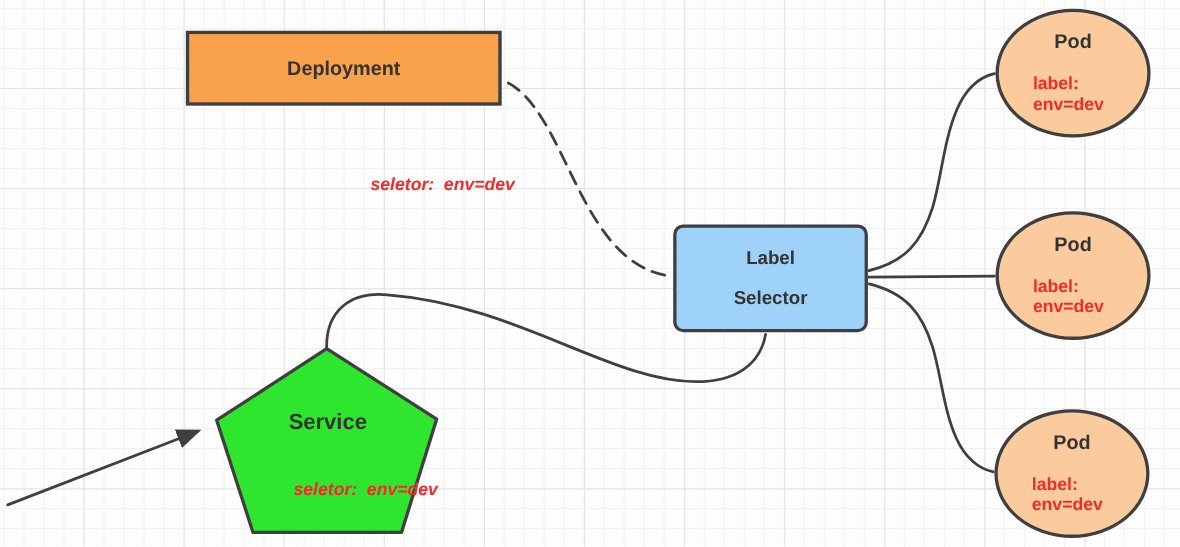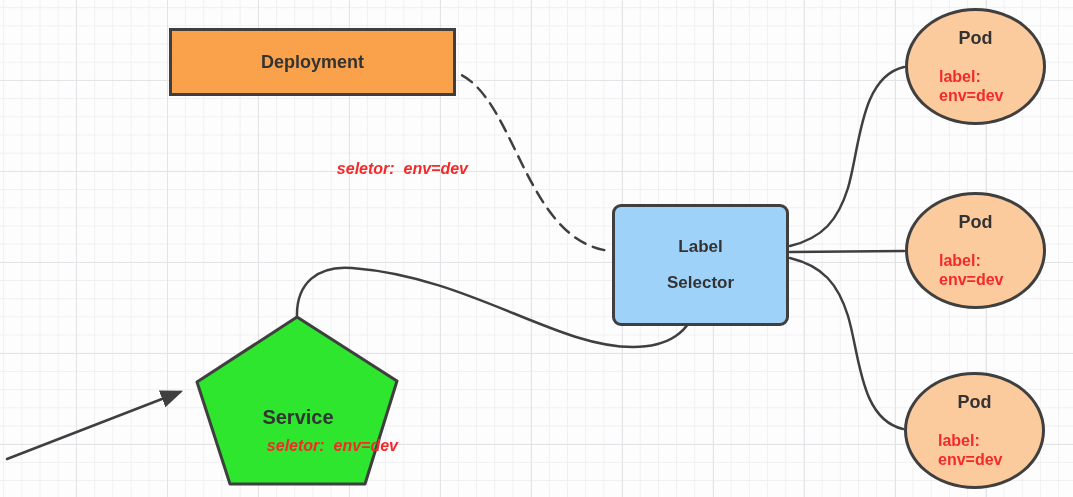--- a/index.html
+++ b/index.html
@@ -39,21 +39,21 @@
     display:flex;flex-direction:column;align-items:center;justify-content:center;
     color:var(--text-dark,#333);font-weight:bold;
   }
   .deployment{
     left:156px;top:28px;width:287px;height:68px;
     background:var(--deployment-fill,#f9a24b);
     font-size:18px;
     margin-left:13px;
   }
   .label-selector{
-    left:612px;top:204px;width:177px;height:122px;
+    left:612px;top:204px;width:177px;height:98px;
     background:var(--selector-fill,#9fd2f8);
     border-radius:9px;font-size:17px;gap:16px;
   }
   .pod{
     width:141px;height:117px;border-radius:50%;
     background:var(--pod-fill,#fbca9d);
     gap:19px;
   }
   .pod-1{left:905px;top:8px;}
   .pod-2{left:905px;top:192px;}
@@ -62,21 +62,21 @@
   .pod-label{font-size:16px;line-height:19px;color:var(--text-red,#f42a2a);margin-left:31px;}
   .note{
     position:absolute;text-align:right;
     color:var(--text-red,#f42a2a);
     font-weight:bold;font-style:italic;font-size:16px;
     white-space:pre;
   }
   .note-deployment{left:268px;top:142px;width:200px;}
   .service-title{
     position:absolute;left:222px;top:373px;width:152px;text-align:center;
-    color:var(--text-dark,#333);font-weight:bold;font-size:20px;margin-top:33px;
+    color:var(--text-dark,#333);font-weight:bold;font-size:20px;
   }
   .note-service{left:198px;top:419px;width:200px;font-size:16px;}
 </style>
 </head>
 <body>
 
 <div class="canvas">
 
   <svg class="connectors" viewBox="0 0 1073 497" xmlns="http://www.w3.org/2000/svg">
     <defs>

